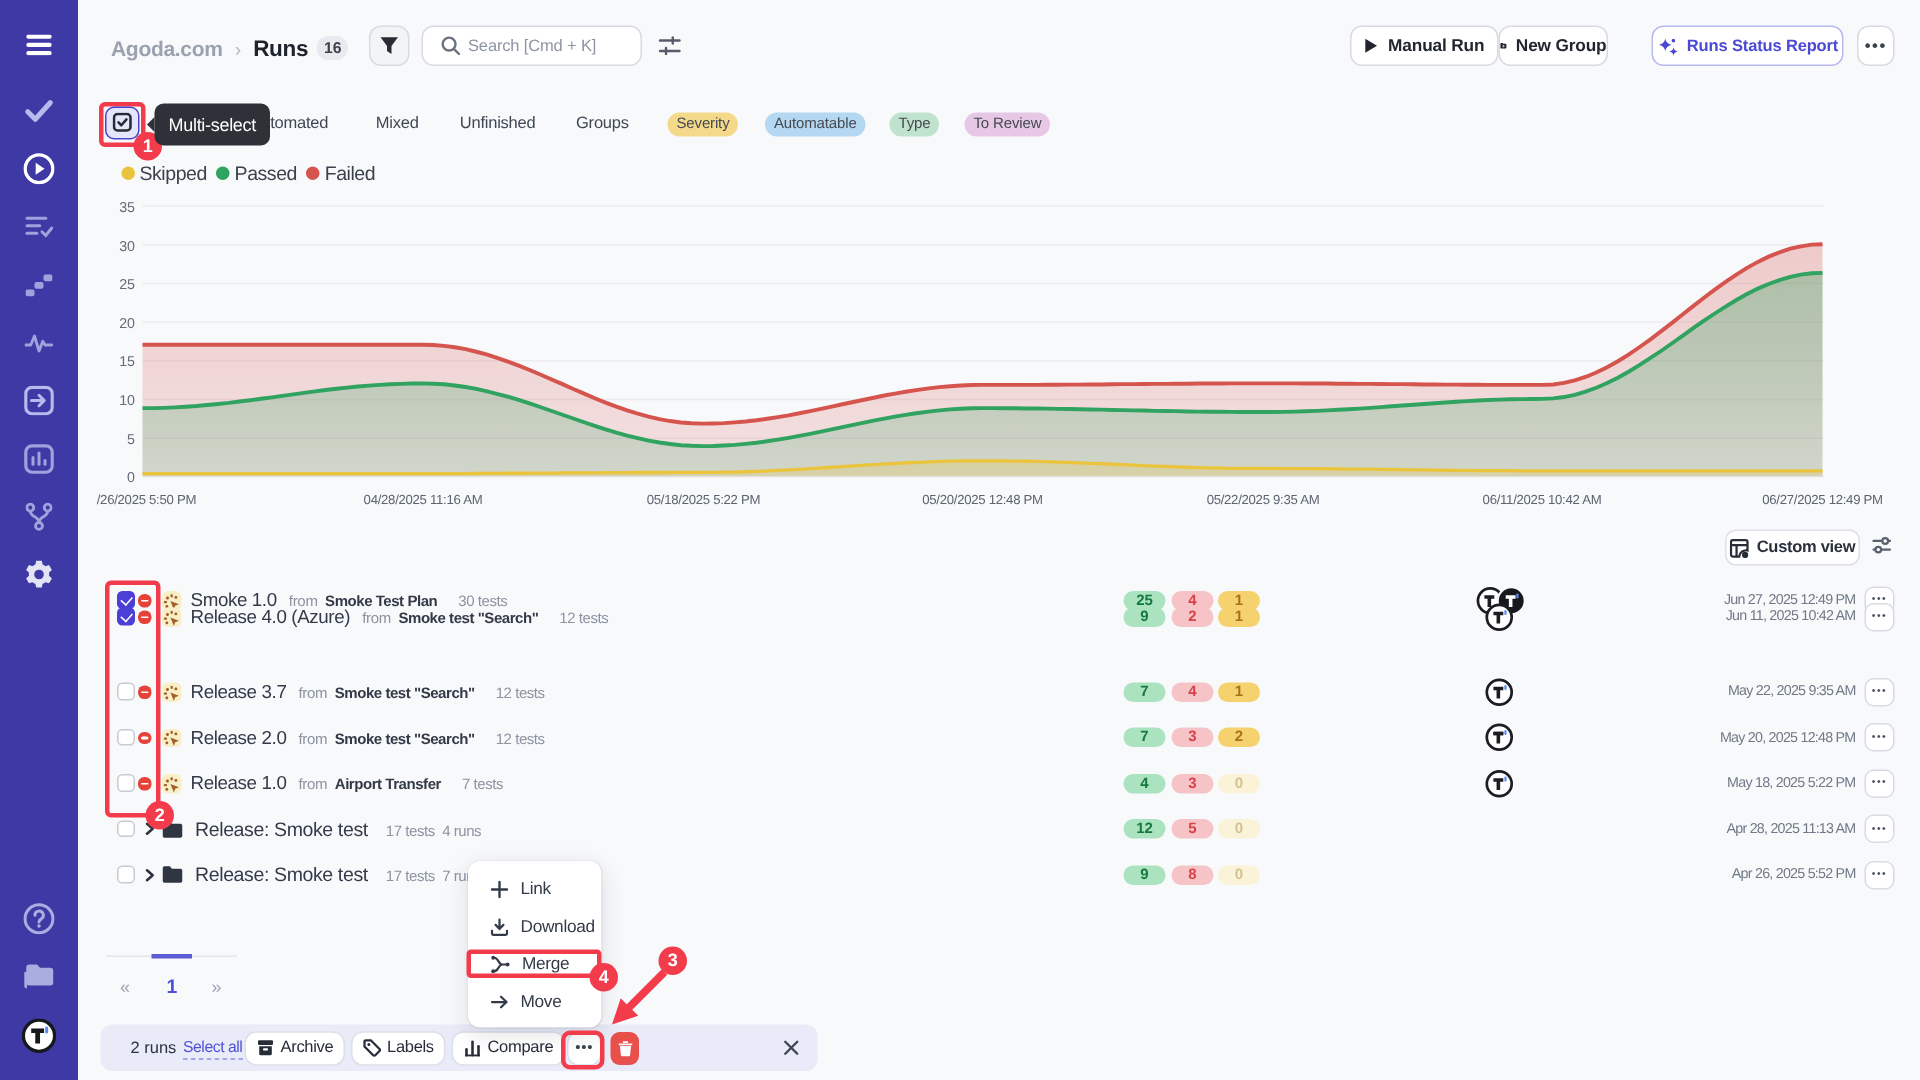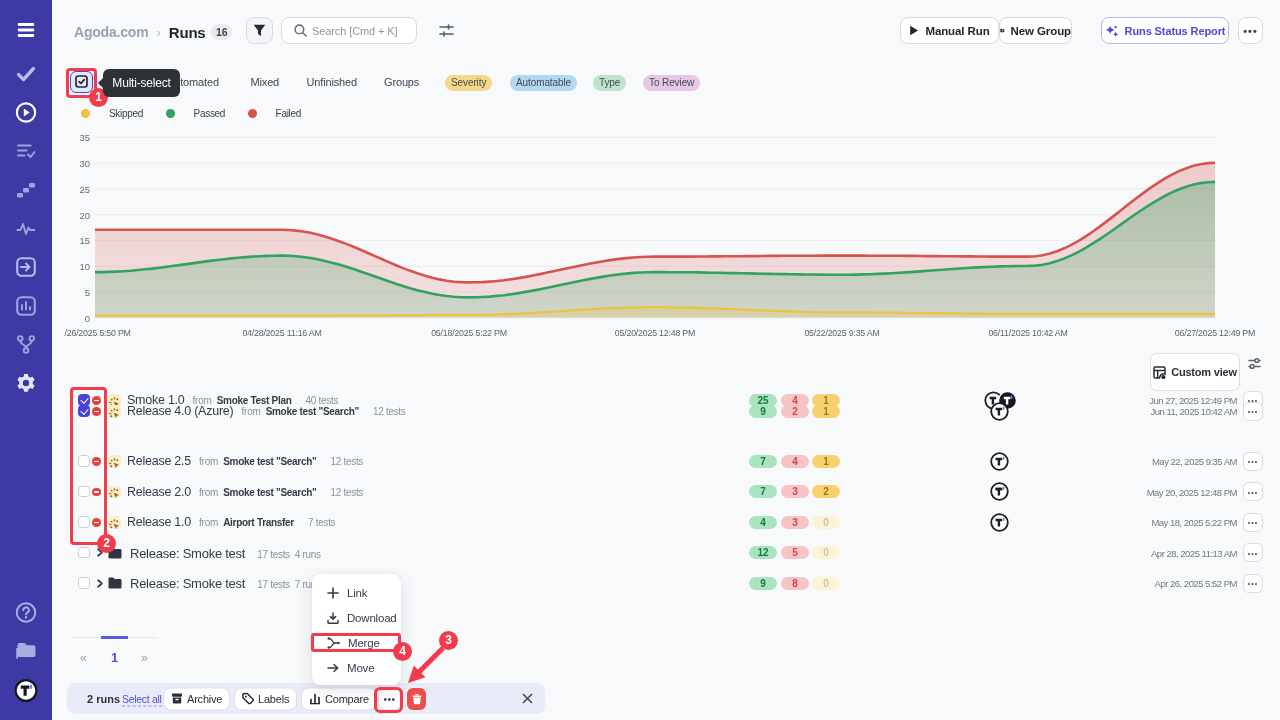--- a/index.html
+++ b/index.html
@@ -13,21 +13,21 @@
 #crumb { position:absolute; left:74px; top:20px; height:24px; display:flex; align-items:center; }
 #crumb .proj { font-size:14px; letter-spacing:-0.2px; font-weight:700; color:#9aa2af; }
 #crumb .sep { margin:0 8px; color:#b4bac4; font-size:13px; }
 #crumb .runs { font-size:15px; letter-spacing:-0.2px; font-weight:700; color:#1d222c; }
 #crumb .cnt { margin-left:6px; background:#e9eaef; color:#3c424d; font-size:10.5px; font-weight:700; padding:2px 4.5px; border-radius:9px; }
 .hbtn { position:absolute; top:17px; height:27px; white-space:nowrap; background:#fff; border:1px solid #d8dbe1; border-radius:8px; display:flex; align-items:center; justify-content:center; font-size:11.5px; font-weight:600; color:#21262f; gap:6px; letter-spacing:-0.1px; }
 
 .tab { position:absolute; top:76px; font-size:11px; font-weight:500; color:#3f4754; letter-spacing:-0.15px; }
 .chip { position:absolute; top:74.5px; height:16px; border-radius:8px; font-size:10px; font-weight:500; color:#454a50; display:flex; align-items:center; padding:0 6px; letter-spacing:-0.1px; }
 
-#legend { position:absolute; left:81px; top:108px; display:flex; align-items:center; font-size:10px; letter-spacing:-0.3px; color:#3a414c;gap:16px; }
+#legend { position:absolute; left:81px; top:108px; display:flex; align-items:center; font-size:13px; letter-spacing:-0.3px; color:#3a414c; }
 #legend i { width:9px; height:9px; border-radius:50%; display:inline-block; margin-right:3px; }
 
 .row { position:absolute; left:64px; width:1200px; height:30.5px; }
 .rck { position:absolute; left:14px; top:50%; margin-top:-6px; width:11.7px; height:11.7px; border-radius:3.5px; background:#fff; border:1px solid #c6cad2; }
 .rck.on { background:#4b3fd6; border-color:#4b3fd6; }
 .rck.on:after { content:""; position:absolute; left:2.5px; top:0.5px; width:3.5px; height:6px; border:solid #fff; border-width:0 1.6px 1.6px 0; transform:rotate(42deg); }
 .minus { position:absolute; left:28px; top:50%; margin-top:-4.25px; width:8.5px; height:8.5px; border-radius:50%; background:#e5423a; }
 .minus:after { content:""; position:absolute; left:1.9px; top:3.5px; width:4.7px; height:1.6px; border-radius:1px; background:#fff; }
 .spark { position:absolute; left:44px; top:50%; margin-top:-6.25px; width:12.5px; height:12.5px; border-radius:4px; background:#f9efc7; }
 .rtitle { font-size:12.5px; color:#333b4a; letter-spacing:-0.25px; }
@@ -133,21 +133,21 @@
     <span class="proj">Agoda.com</span>
     <span class="sep">›</span>
     <span class="runs">Runs</span>
     <span class="cnt">16</span>
   </div>
 <div class="hbtn" style="left:246px; width:27px; background:#f3f4f6;">
     <svg width="13" height="13" viewBox="0 0 13 13">
       <path d="M0.7 0.8 h11.6 L8 6.6 V12 L5 10 V6.6 Z" fill="#272c35"></path>
     </svg>
   </div>
-<div class="hbtn" style="left:281px; width:136px; justify-content:flex-start; padding:0 12px; font-weight:400; font-size:11px; color:#8d95a3; gap:5px; letter-spacing:-0.1px;text-align:center;"><svg width="13" height="13" viewBox="0 0 13 13">
+<div class="hbtn" style="left:281px; width:147px; justify-content:flex-start; padding:0 12px; font-weight:400; font-size:11px; color:#8d95a3; gap:5px; letter-spacing:-0.1px;text-align:center;"><svg width="13" height="13" viewBox="0 0 13 13">
       <circle cx="5.4" cy="5.4" r="4.3" fill="none" stroke="#6b7380" stroke-width="1.6"></circle>
       <path d="M8.7 8.7 L12 12" stroke="#6b7380" stroke-width="1.6" stroke-linecap="round"></path>
     </svg>Search [Cmd + K]</div>
 <svg class="abs" style="left:439px; top:24px" width="15" height="13" viewBox="0 0 15 13">
     <g stroke="#555d6a" stroke-width="1.6" stroke-linecap="round">
       <path d="M1 3 H14"></path>
       <path d="M1 10 H14"></path>
       <path d="M9.5 1 V5"></path>
       <path d="M5 8 V12"></path>
     </g>
@@ -244,21 +244,21 @@
       <text x="282" y="336" text-anchor="middle">04/28/2025 11:16 AM</text>
       <text x="469" y="336" text-anchor="middle">05/18/2025 5:22 PM</text>
       <text x="655" y="336" text-anchor="middle">05/20/2025 12:48 PM</text>
       <text x="842" y="336" text-anchor="middle">05/22/2025 9:35 AM</text>
       <text x="1028" y="336" text-anchor="middle">06/11/2025 10:42 AM</text>
       <text x="1215" y="336" text-anchor="middle">06/27/2025 12:49 PM</text>
     </g>
   </g>
 </svg>
 
-<div class="abs" style="left:1150px; top:353px; width:90px; height:38px; background:#fff; border:1px solid #dcdfe5; border-radius:7px; display:flex; align-items:center; justify-content:center; gap:5px; font-size:11px; letter-spacing:-0.2px; font-weight:600; color:#2a303b; white-space:nowrap;"><svg width="13" height="13" viewBox="0 0 13 13">
+<div class="abs" style="left:1150px; top:353px; width:90px; height:24px; background:#fff; border:1px solid #dcdfe5; border-radius:7px; display:flex; align-items:center; justify-content:center; gap:5px; font-size:11px; letter-spacing:-0.2px; font-weight:600; color:#2a303b; white-space:nowrap;"><svg width="13" height="13" viewBox="0 0 13 13">
       <path d="M1 2.2 a1.2 1.2 0 0 1 1.2-1.2 h8.6 A1.2 1.2 0 0 1 12 2.2 V8 a4.4 4.4 0 0 0-5.5 4 H2.2 A1.2 1.2 0 0 1 1 11 Z M1 4.4 H12 M4.7 4.4 V12" fill="none" stroke="#272d37" stroke-width="1.5"></path>
       <circle cx="10.4" cy="11" r="2.1" fill="#272d37"></circle>
     </svg>Custom view</div>
 <svg class="abs" style="left:1248px; top:357px;" width="13" height="13" viewBox="0 0 13 13">
     <g stroke="#5a6270" stroke-width="1.5" stroke-linecap="round">
       <path d="M1 3.6 H12"></path>
       <path d="M1 9.4 H12"></path>
     </g>
     <circle cx="8.8" cy="3.6" r="1.9" fill="#fff" stroke="#5a6270" stroke-width="1.5"></circle>
     <circle cx="4.2" cy="9.4" r="1.9" fill="#fff" stroke="#5a6270" stroke-width="1.5"></circle>
@@ -274,21 +274,21 @@
           <rect x="1.2" y="5.7" width="2.2" height="1.5" rx="0.7"></rect>
           <rect x="2.7" y="2.7" width="1.9" height="1.9" rx="0.8"></rect>
           <rect x="8.3" y="2.3" width="1.9" height="1.9" rx="0.8"></rect>
           <rect x="2.3" y="8.3" width="1.9" height="1.9" rx="0.8"></rect>
         </g>
       </svg></span>
   <span class="rline" style="left:63px;">
       <span class="rtitle">Smoke 1.0</span>
       <span class="rfrom" style="margin-left:8px;">from</span>
       <span class="rbold" style="margin-left:5px;">Smoke Test Plan</span>
-      <span class="rtests" style="margin-left:14px;">40 tests</span>
+      <span class="rtests" style="margin-left:14px;">30 tests</span>
     </span>
   <span class="pill pg" style="left:685px;">25</span>
     <span class="pill pr" style="left:717px;">4</span>
     <span class="pill py" style="left:748px;">1</span>
   <svg class="abs" style="left:920px; top:50%; margin-top:-9.5px;" width="34" height="19" viewBox="0 0 34 19">
       <circle cx="9.5" cy="9.5" r="8.2" fill="#fff" stroke="#1b1d22" stroke-width="1.8"></circle>
       <path d="M5.6 5.8 h6.6 v2.4 h-2.1 v5.4 h-2.4 V8.2 H5.6 Z" fill="#1b1d22"></path>
       <circle cx="23.5" cy="9.5" r="9" fill="#17181d" stroke="#f8f9fb" stroke-width="1.4"></circle>
       <path d="M19.8 5.8 h6.6 v2.4 h-2.1 v5.4 h-2.4 V8.2 h-2.1 Z" fill="#fff"></path>
       <rect x="26.9" y="4.6" width="1.5" height="3.4" rx="0.7" fill="#5b8def"></rect>
@@ -333,21 +333,21 @@
         <g fill="#a0622a">
           <path d="M5.6 5.6 L11.3 7.9 L8.8 8.8 L7.9 11.3 Z"></path>
           <rect x="5.7" y="1.2" width="1.5" height="2.2" rx="0.7"></rect>
           <rect x="1.2" y="5.7" width="2.2" height="1.5" rx="0.7"></rect>
           <rect x="2.7" y="2.7" width="1.9" height="1.9" rx="0.8"></rect>
           <rect x="8.3" y="2.3" width="1.9" height="1.9" rx="0.8"></rect>
           <rect x="2.3" y="8.3" width="1.9" height="1.9" rx="0.8"></rect>
         </g>
       </svg></span>
   <span class="rline" style="left:63px;">
-      <span class="rtitle">Release 2.5</span>
+      <span class="rtitle">Release 3.7</span>
       <span class="rfrom" style="margin-left:8px;">from</span>
       <span class="rbold" style="margin-left:5px;">Smoke test "Search"</span>
       <span class="rtests" style="margin-left:14px;">12 tests</span>
     </span>
   <span class="pill pg" style="left:685px;">7</span>
     <span class="pill pr" style="left:717px;">4</span>
     <span class="pill py" style="left:748px;">1</span>
   <svg class="abs" style="left:926px; top:50%; margin-top:-9.5px;" width="19" height="19" viewBox="0 0 19 19">
       <circle cx="9.5" cy="9.5" r="8.3" fill="#fff" stroke="#1b1d22" stroke-width="1.8"></circle>
       <path d="M5.6 5.8 h6.6 v2.4 h-2.1 v5.4 h-2.4 V8.2 H5.6 Z" fill="#1b1d22"></path>
@@ -487,21 +487,21 @@
 </div>
 <div class="redbox" style="left:311px; top:633px; width:90px; height:19px; z-index:46; border-radius:3px;"></div>
 <div class="nbadge" style="left:393px; top:642px; z-index:47;">4</div>
 <div class="nbadge" style="left:439px; top:631px; z-index:47;">3</div>
 <svg class="abs" style="left:400px; top:645px; z-index:44;" width="48" height="42" viewBox="0 0 48 42">
     <path d="M43 3 L19 27" stroke="#f23c4c" stroke-width="5.2"></path>
     <path d="M8 38 L13.8 20.5 L25.5 32.2 Z" fill="#f23c4c"></path>
   </svg>
 
 <div id="bbar">
-  <span class="abs" style="left:20px; top:50%; transform:translateY(-50%); font-size:11px; font-weight:700; color:#2b3240;text-align:center;">2 runs</span>
+  <span class="abs" style="left:20px; top:50%; transform:translateY(-50%); font-size:11px; font-weight:400; color:#2b3240;text-align:center;">2 runs</span>
   <span class="abs" style="left:55px; top:50%; transform:translateY(-50%); font-size:10.5px; letter-spacing:-0.3px; color:#4f52d6; border-bottom:1px dashed #8f92e2; line-height:14px;">Select all</span>
   <div class="bbtn" style="left:96px;"><svg width="12" height="12" viewBox="0 0 12 12">
         <rect x="1" y="1" width="10" height="3.2" rx="0.8" fill="#262c38"></rect>
         <path d="M1.8 5 h8.4 V10 a1 1 0 0 1-1 1 H2.8 a1 1 0 0 1-1-1 Z" fill="#262c38"></path>
         <rect x="4.3" y="6.3" width="3.4" height="1.5" rx="0.7" fill="#fff"></rect>
       </svg>Archive</div>
   <div class="bbtn" style="left:167px;justify-content:flex-end;"><svg width="12" height="12" viewBox="0 0 12 12">
         <path d="M1 1.8 A0.8 0.8 0 0 1 1.8 1 h3.4 l5.8 5.8 a1 1 0 0 1 0 1.4 l-2.8 2.8 a1 1 0 0 1-1.4 0 L1 5.2 Z" fill="none" stroke="#262c38" stroke-width="1.5"></path>
         <circle cx="3.9" cy="3.9" r="1" fill="#262c38"></circle>
       </svg>Labels</div>

